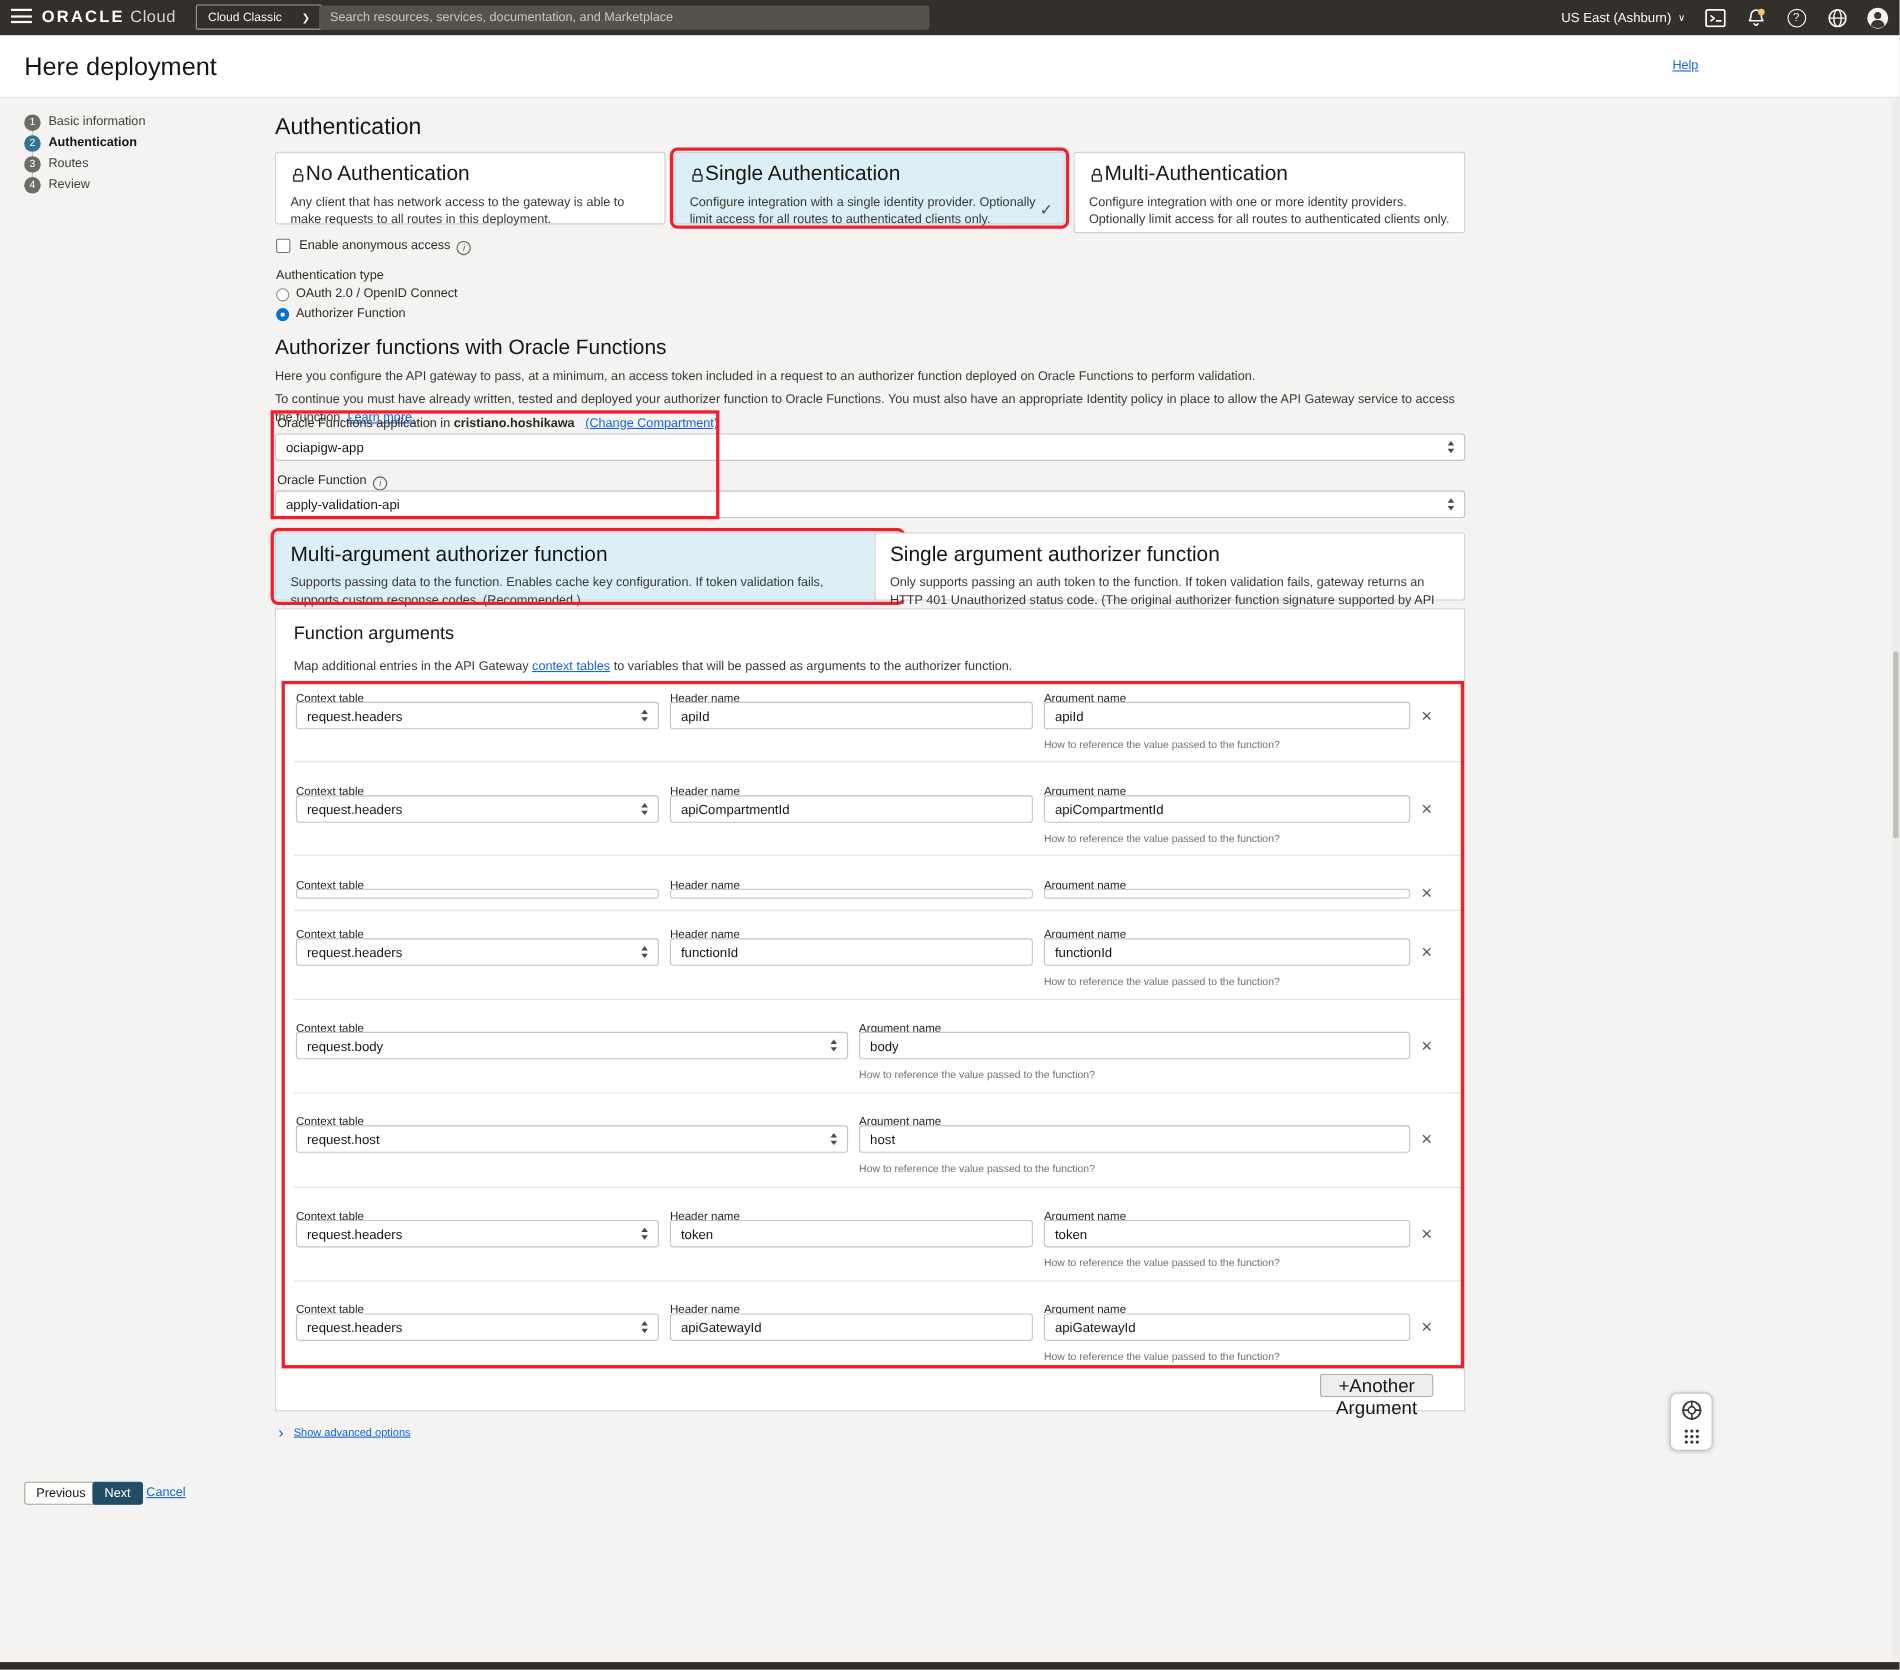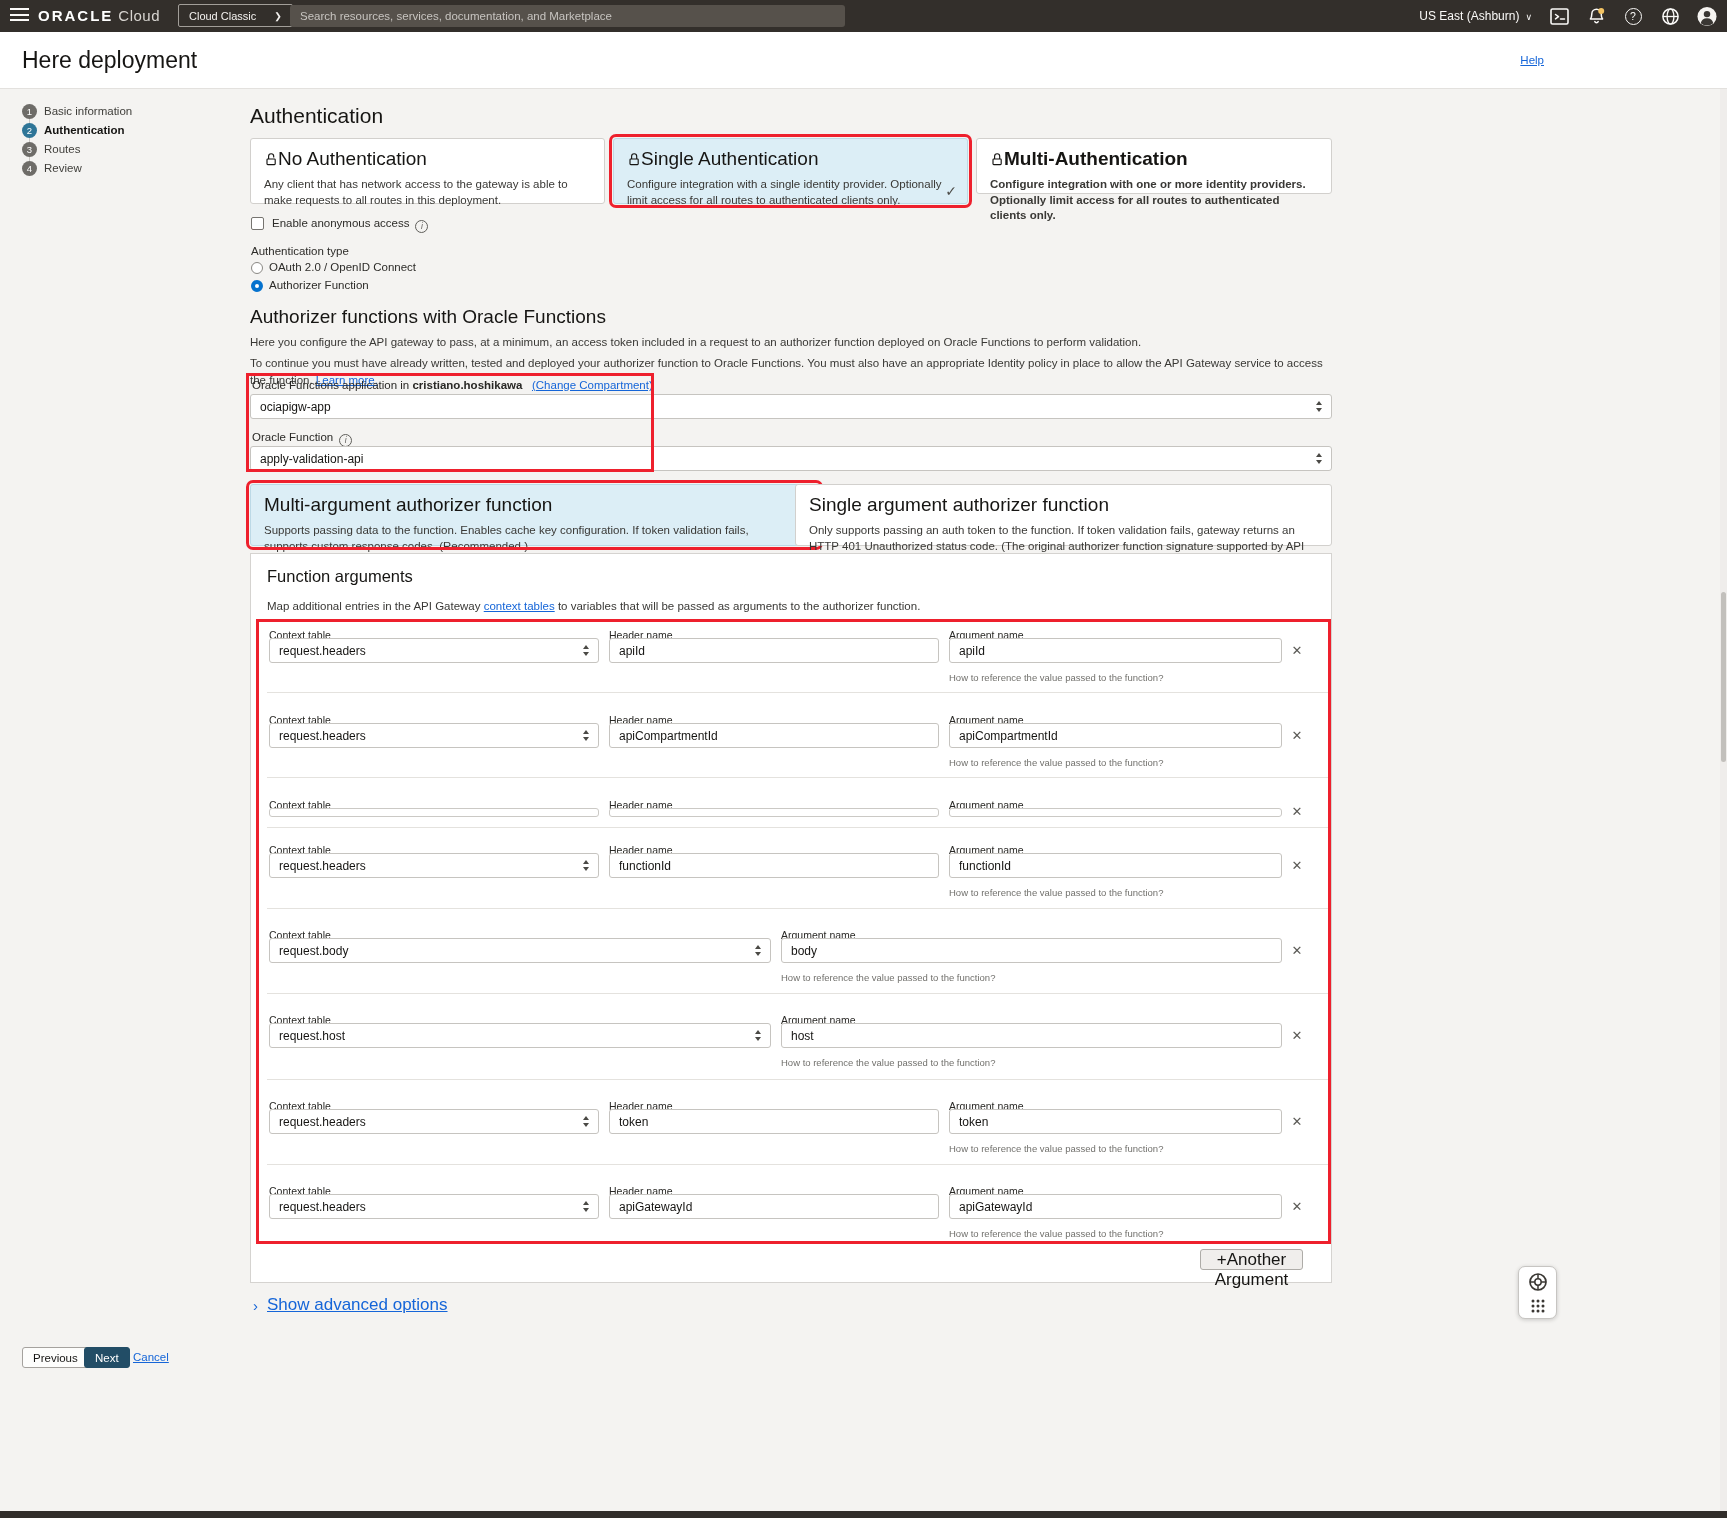--- a/index.html
+++ b/index.html
@@ -82,21 +82,21 @@
   
   .fa-section { position:absolute; left:250px; top:553px; width:1082px; height:730px; background:#fff; border:1px solid #d5d3d0; }
   .rows-wrap { position:absolute; left:0; top:65px; width:1082px; height:632px; }
   .red-abs { position:absolute; border:3px solid #ee202d; pointer-events:none; z-index:5; }
 
   .add-btn { position:absolute; left:949px; top:695px; width:103px; height:21px; background:#f0eeec; border:1px solid #aeaca8;
     border-radius:3px; font-size:17px; color:#161513; cursor:pointer; font-family:inherit; }
 
   .adv-row { position:absolute; left:253px; top:1295px; display:flex; align-items:center; gap:9px; cursor:pointer; }
   .adv-chev { color:#1565d8; font-size:15px; line-height:1; }
-  .adv-link { font-size:17px; color:#1565d8; text-decoration:underline; }
+  .adv-link { font-size:10px; color:#1565d8; text-decoration:underline; }
 
   
   .btn-prev { position:absolute; left:22px; top:1347px; height:21px; padding:0 10px; background:#fdfdfc; border:1px solid #a5a29e;
     border-radius:3px; font-size:11.5px; color:#161513; cursor:pointer; font-family:inherit; }
   .btn-next { position:absolute; left:84px; top:1347px; height:21px; padding:0 10px; background:#224d66; border:1px solid #224d66;
     border-radius:3px; font-size:11.5px; color:#fff; cursor:pointer; font-family:inherit; }
   .cancel { position:absolute; left:133px; top:1351px; font-size:11.5px; }
 
   .bottom-strip { position:absolute; left:0; top:1511px; width:1727px; height:7px; background:#312d2a; }
 
@@ -205,21 +205,21 @@
             <rect x="3" y="7" width="8.2" height="5.6" rx="0.8" fill="none" stroke="#161513" stroke-width="1.15"></rect>
             <path d="M4.6 7 V4.3 a2.55 2.55 0 0 1 5.1 0 V7" fill="none" stroke="#161513" stroke-width="1.15"></path>
           </svg>
         </span>
       <span>Single Authentication</span>
     </div>
     <div class="card-desc">Configure integration with a single identity provider. Optionally limit access for all routes to authenticated clients only.</div>
     <div class="card-check">✓</div>
   </div>
 
-  <div class="card" style="left:976px; top:138px; width:356px; height:56px;font-weight:bold;">
+  <div class="card" style="left:976px; top:138px; width:356px; height:74px;">
     <div class="card-title">
       <span>
           <svg width="14" height="15" viewBox="0 0 14 15">
             <rect x="3" y="7" width="8.2" height="5.6" rx="0.8" fill="none" stroke="#161513" stroke-width="1.15"></rect>
             <path d="M4.6 7 V4.3 a2.55 2.55 0 0 1 5.1 0 V7" fill="none" stroke="#161513" stroke-width="1.15"></path>
           </svg>
         </span>
       <span>Multi-Authentication</span>
     </div>
     <div class="card-desc">Configure integration with one or more identity providers. Optionally limit access for all routes to authenticated clients only.</div>

